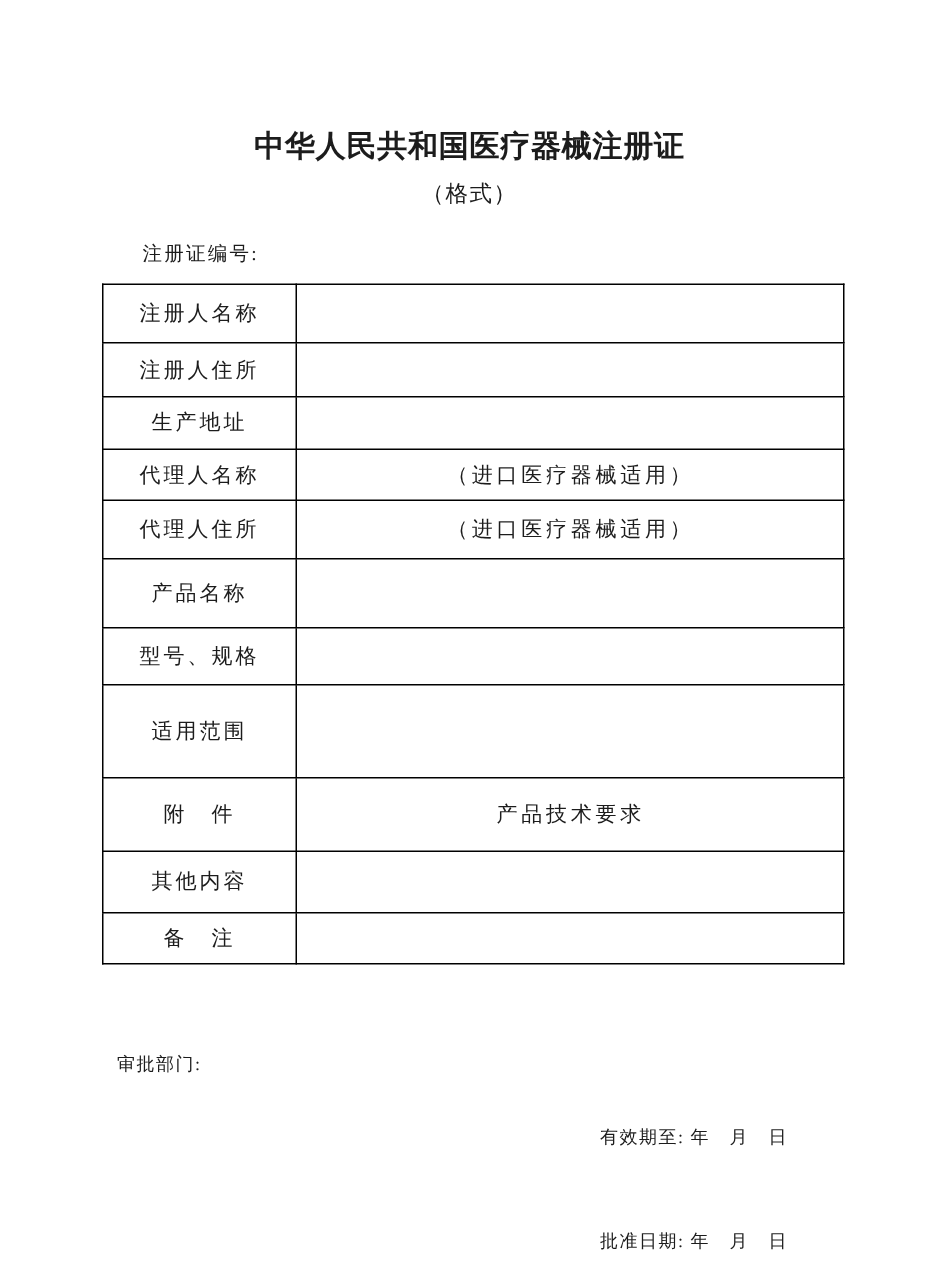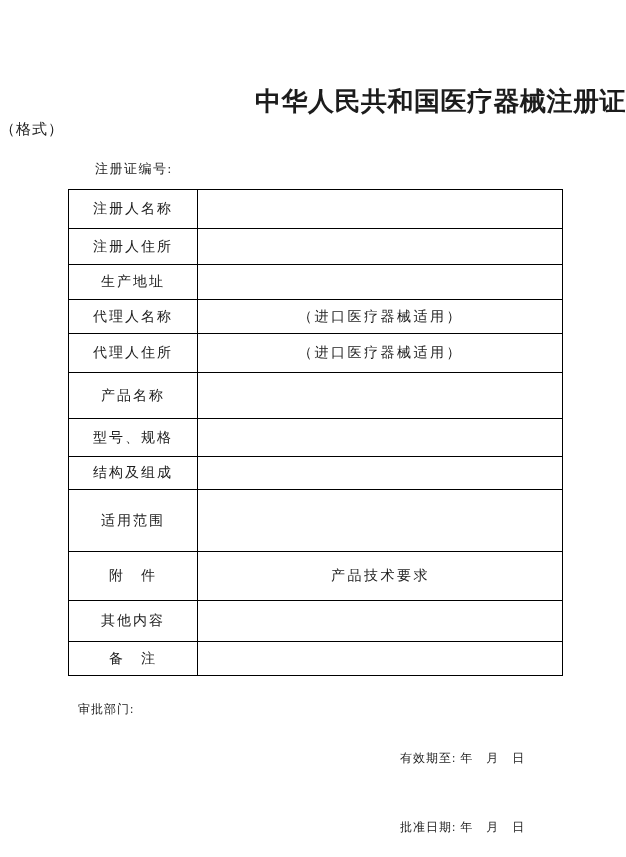--- a/index.html
+++ b/index.html
@@ -15,32 +15,32 @@
     background: var(--paper);
     color: var(--ink);
     font-family: "Liberation Serif", "DejaVu Serif", serif;
     overflow: hidden;
   }
   .title {
     position: absolute;
     top: 84px;
     left: 0;
     width: 100%;
-    text-align: right;
-    font-size: 26px;
+    text-align: center;
+    font-size: 20px;
     font-weight: bold;
     letter-spacing: 0.5px;
     white-space: nowrap;
   }
   .subtitle {
     position: absolute;
     top: 120px;
     left: 0;
     width: 100%;
-    text-align: left;
+    text-align: center;
     font-size: 15px;
     letter-spacing: 1px;
   }
   .certno {
     position: absolute;
     top: 160px;
     left: 95px;
     font-size: 13px;
     letter-spacing: 1.5px;
   }
@@ -136,24 +136,20 @@
         <td class="val">（进口医疗器械适用）</td>
       </tr>
       <tr class="r5">
         <td class="lbl">产品名称</td>
         <td class="val"></td>
       </tr>
       <tr class="r6">
         <td class="lbl">型号、规格</td>
         <td class="val"></td>
       </tr>
-      <tr class="r7">
-        <td class="lbl">结构及组成</td>
-        <td class="val"></td>
-      </tr>
       <tr class="r8">
         <td class="lbl">适用范围</td>
         <td class="val"></td>
       </tr>
       <tr class="r9">
         <td class="lbl">附　件</td>
         <td class="val">产品技术要求</td>
       </tr>
       <tr class="r10">
         <td class="lbl">其他内容</td>

